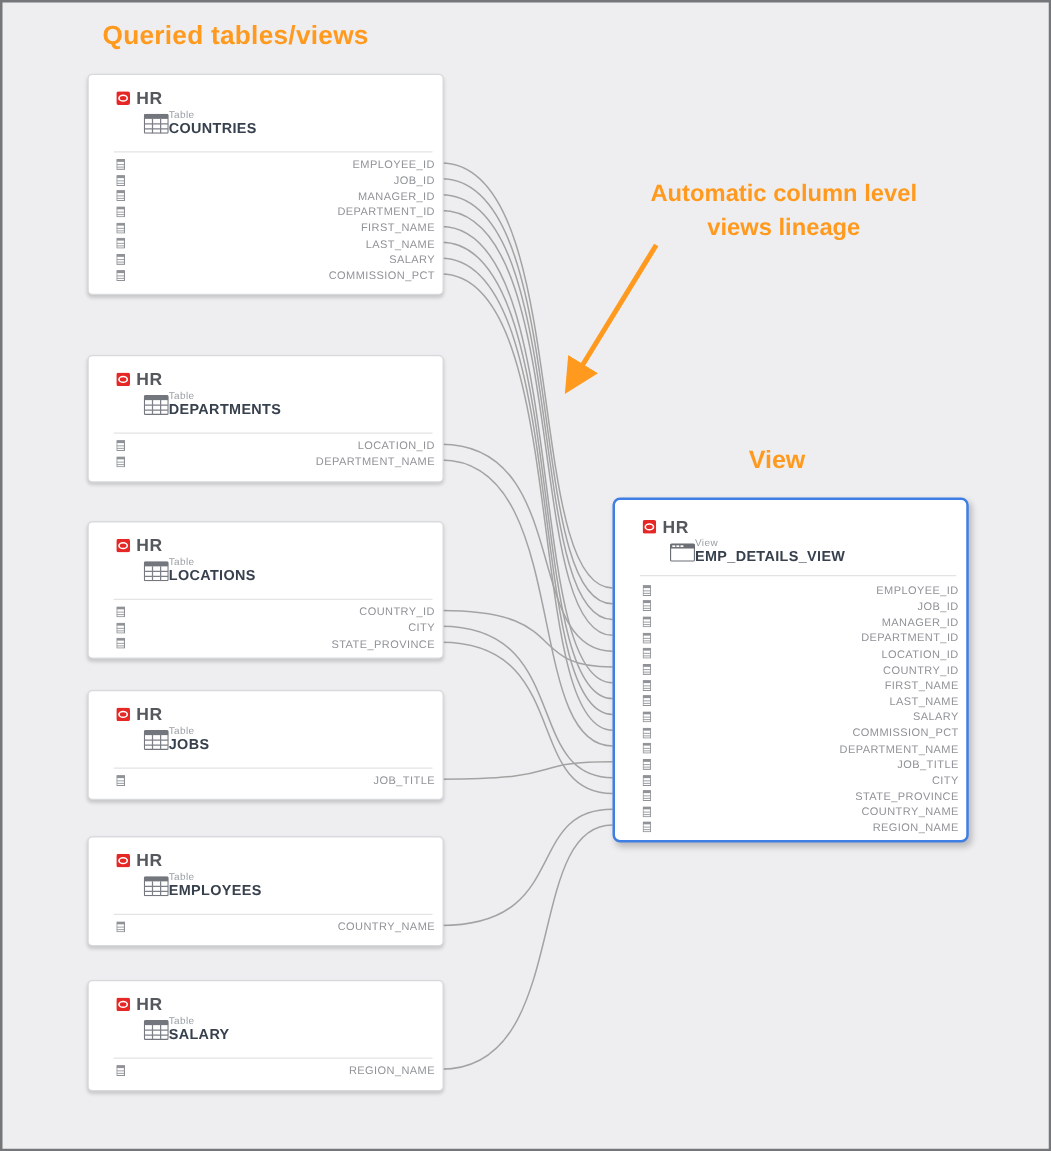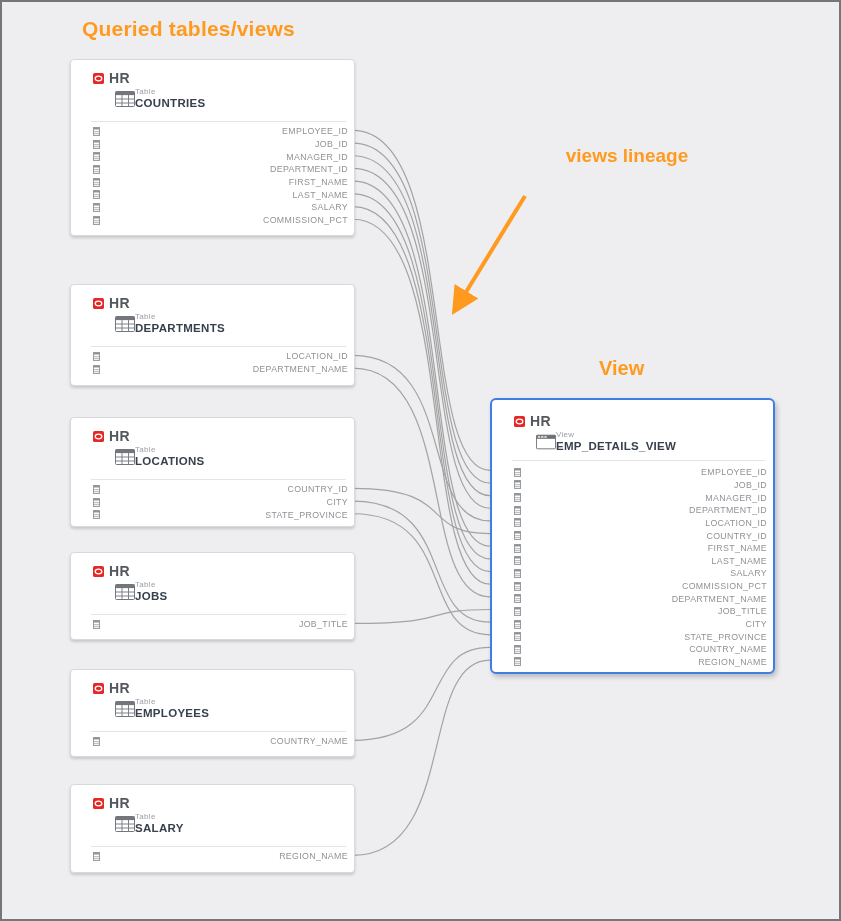--- a/index.html
+++ b/index.html
@@ -81,20 +81,21 @@
         <path d="M 351 621.35 C 456 621.35 416 607.475 488 607.475"></path>
         <path d="M 351 738.35 C 456 738.35 416 645.425 488 645.425"></path>
         <path d="M 351 853.35 C 456 853.35 416 658.075 488 658.075"></path>
       </g>
     <line x1="523" y1="194" x2="453" y2="308" stroke="#ff9a1f" stroke-width="4" marker-end="url(#ah)"></line>
   </svg>
 
   <div class="heading">Queried tables/views</div>
 
   <div class="annotation">
+    <div>Automatic column level</div>
     <div>views lineage</div>
   </div>
 
   <div class="view-label">View</div>
 
   <div id="cards">
       <div class="card" style="left: 68px; top: 57px; width: 283px; height: 175px;">
         <div class="schema-row">
           <svg class="ora">
             <use href="#i-oracle"></use>

